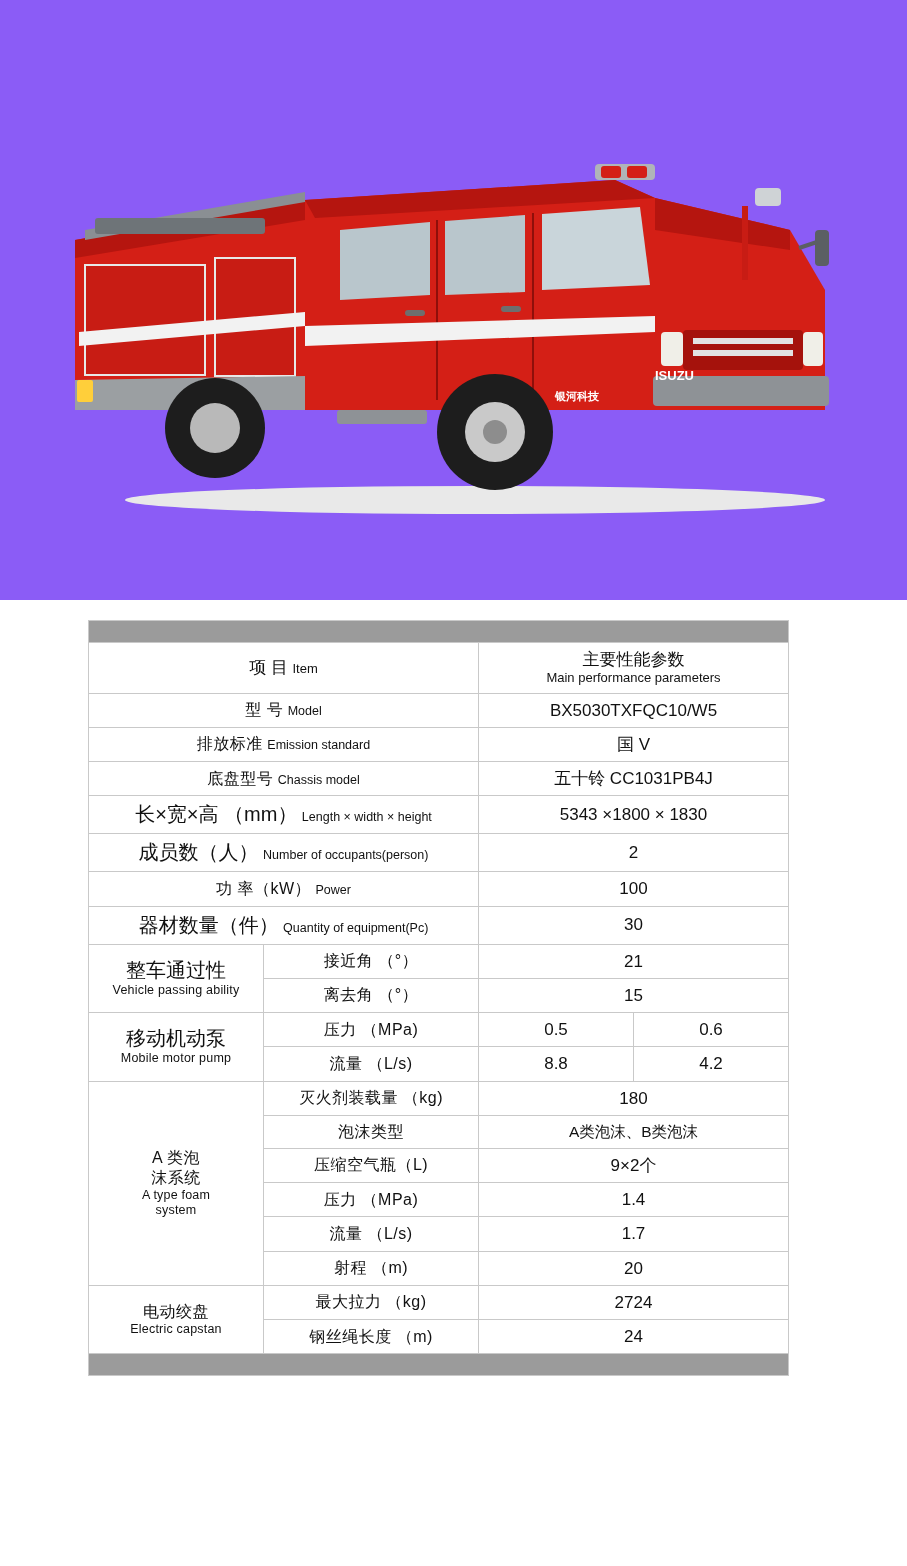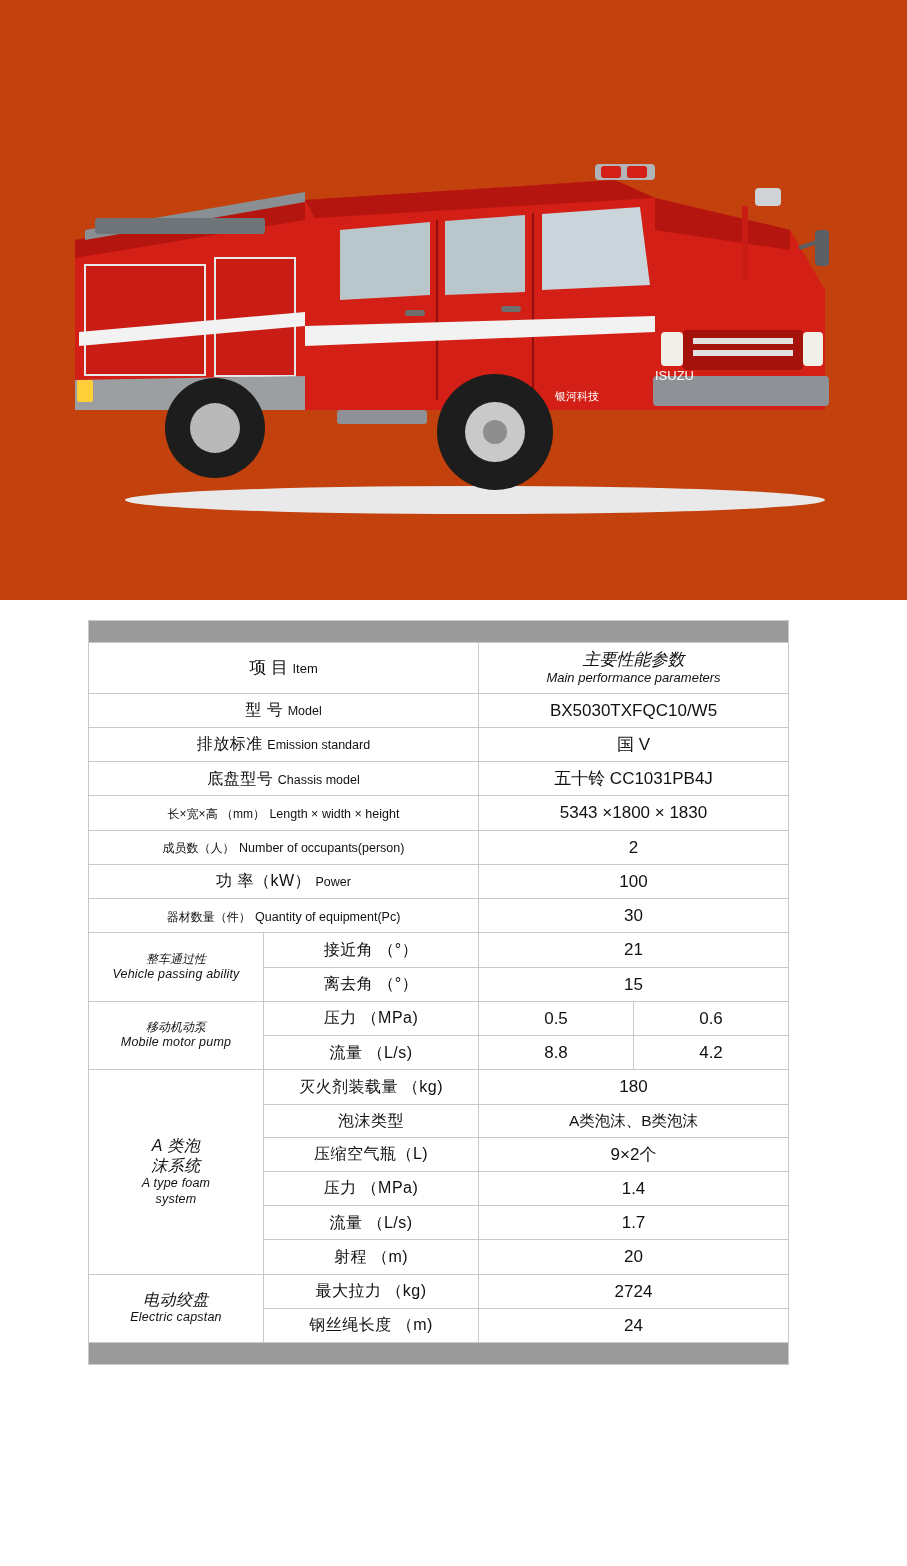--- a/index.html
+++ b/index.html
@@ -14,21 +14,22 @@
     color: #111111;
     position: relative;
     overflow: hidden;
   }
 
   
   .photo-area {
     position: relative;
     width: 907px;
     height: 600px;
-    background: #c2410c;
+    background: #8b5cf6;
+    font-weight: bold;
   }
   .truck {
     position: absolute;
     left: 55px;
     top: 80px;
     width: 810px;
     height: 450px;
   }
 
   
@@ -54,21 +55,21 @@
     background: #9b9b9b;
     border: 1px solid #9b9b9b;
     padding: 0;
     height: 9px;
   }
   .cn {
     font-size: 16px;
     letter-spacing: 0.5px;
   }
   .cn-small {
-    font-size: 12px;
+    font-size: 20px;
   }
   .en {
     font-size: 12.5px;
     letter-spacing: 0.2px;
   }
   .val {
     font-size: 17px;
   }
   .val-small {
     font-size: 15.5px;
@@ -78,21 +79,20 @@
   }
   .hdr-en {
     font-size: 13px;
   }
   .inline-en {
     font-size: 12.5px;
     margin-top: 36px;
   }
   .stack {
     display: block;
-    font-style: italic;
   }
   .rowlabel {
     text-align: center;
   }
 
   
 </style>
 </head>
 <body>
 

